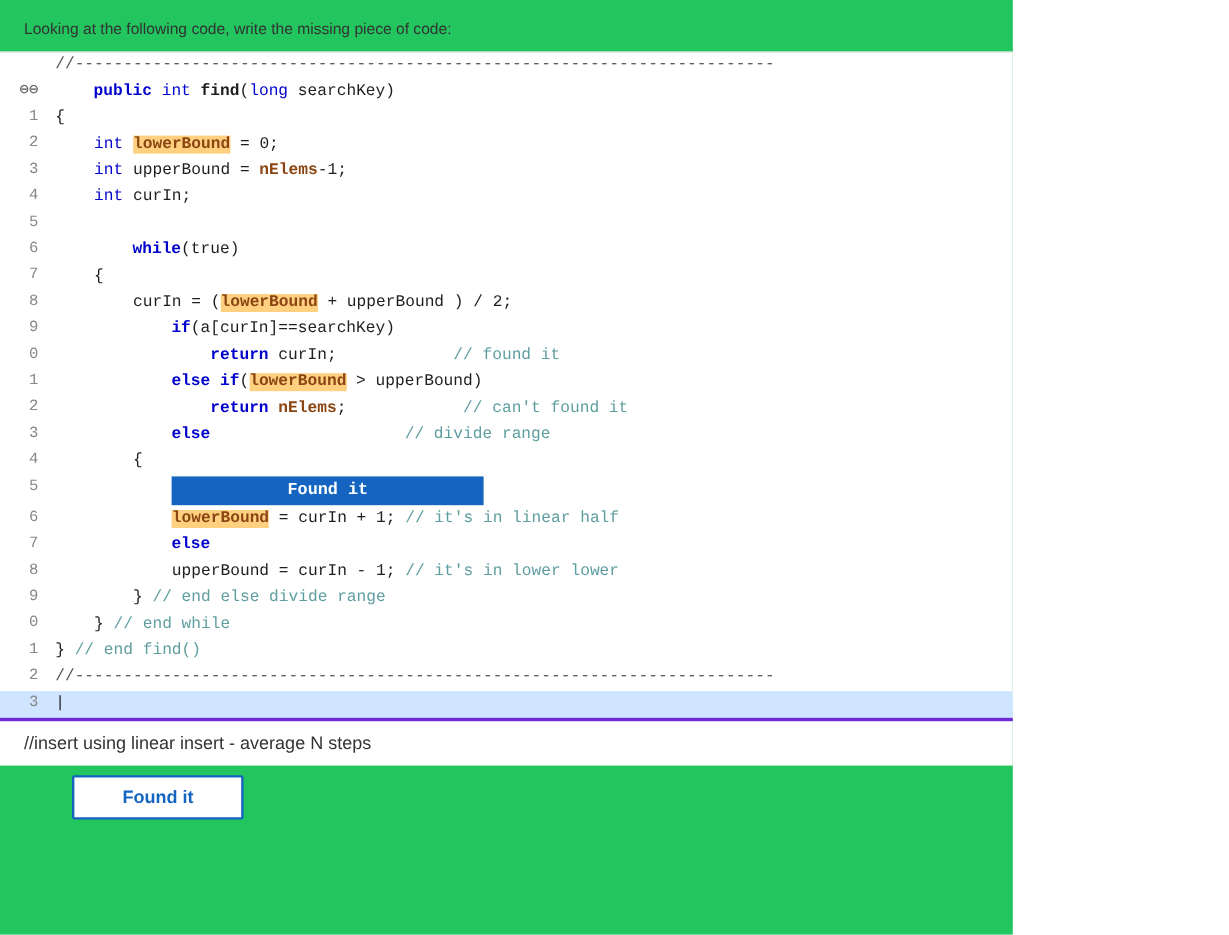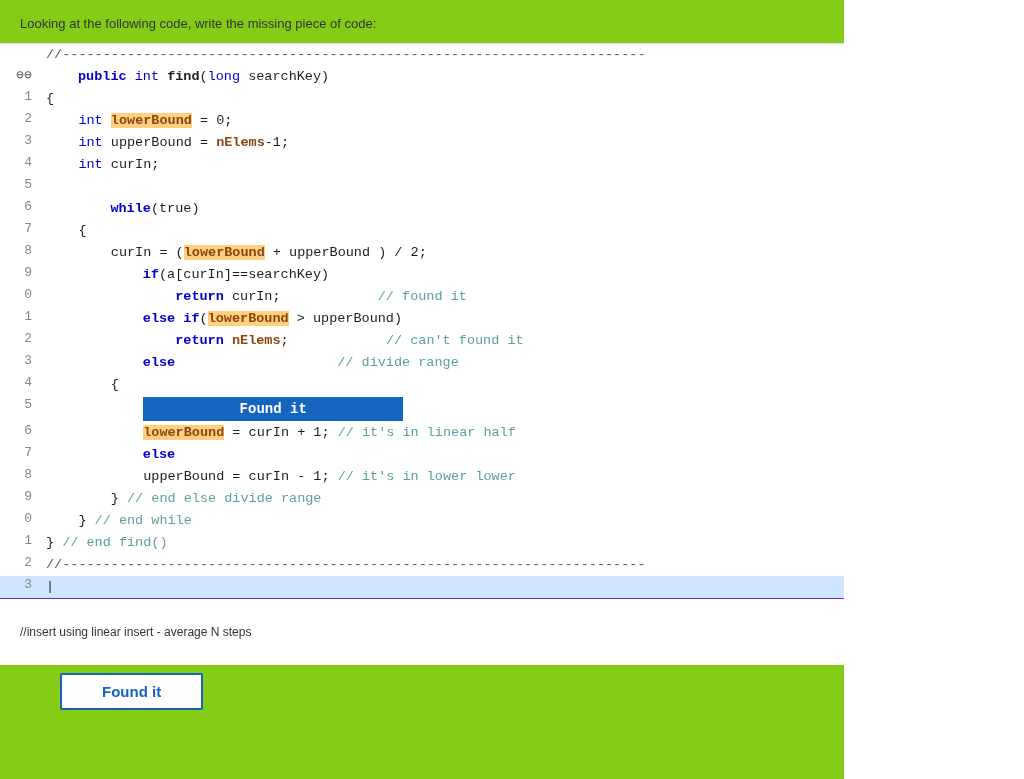--- a/index.html
+++ b/index.html
@@ -7,21 +7,21 @@
     body {
       background: #fff;
       font-family: 'Courier New', Courier, monospace;
       font-size: 14px;
       color: #1e1e1e;
     }
 
     .page-container {
       width: 844px;
       min-height: 779px;
-      background: #84cc16;
+      background: #22c55e;
       padding: 16px 0 0 0;
     }
 
     .question-text {
       font-family: Arial, sans-serif;
       font-size: 13px;
       color: #333;
       padding: 0 20px 12px 20px;
     }
 
@@ -91,25 +91,25 @@
       min-width: 260px;
       text-align: center;
     }
 
     .separator-line {
       color: #555;
     }
 
     .bottom-comment {
       font-family: Arial, sans-serif;
-      font-size: 12px;
+      font-size: 15px;
       color: #333;
-      padding: 26px 20px;
-      background: #fff;
-      border-top: 1px solid #6d28d9;
+      padding: 10px 20px;
+      background: #fff;
+      border-top: 3px solid #6d28d9;
     }
 
     
     .found-it-area {
       display: flex;
       align-items: center;
       justify-content: flex-start;
       padding: 8px 0 4px 60px;
     }
 

